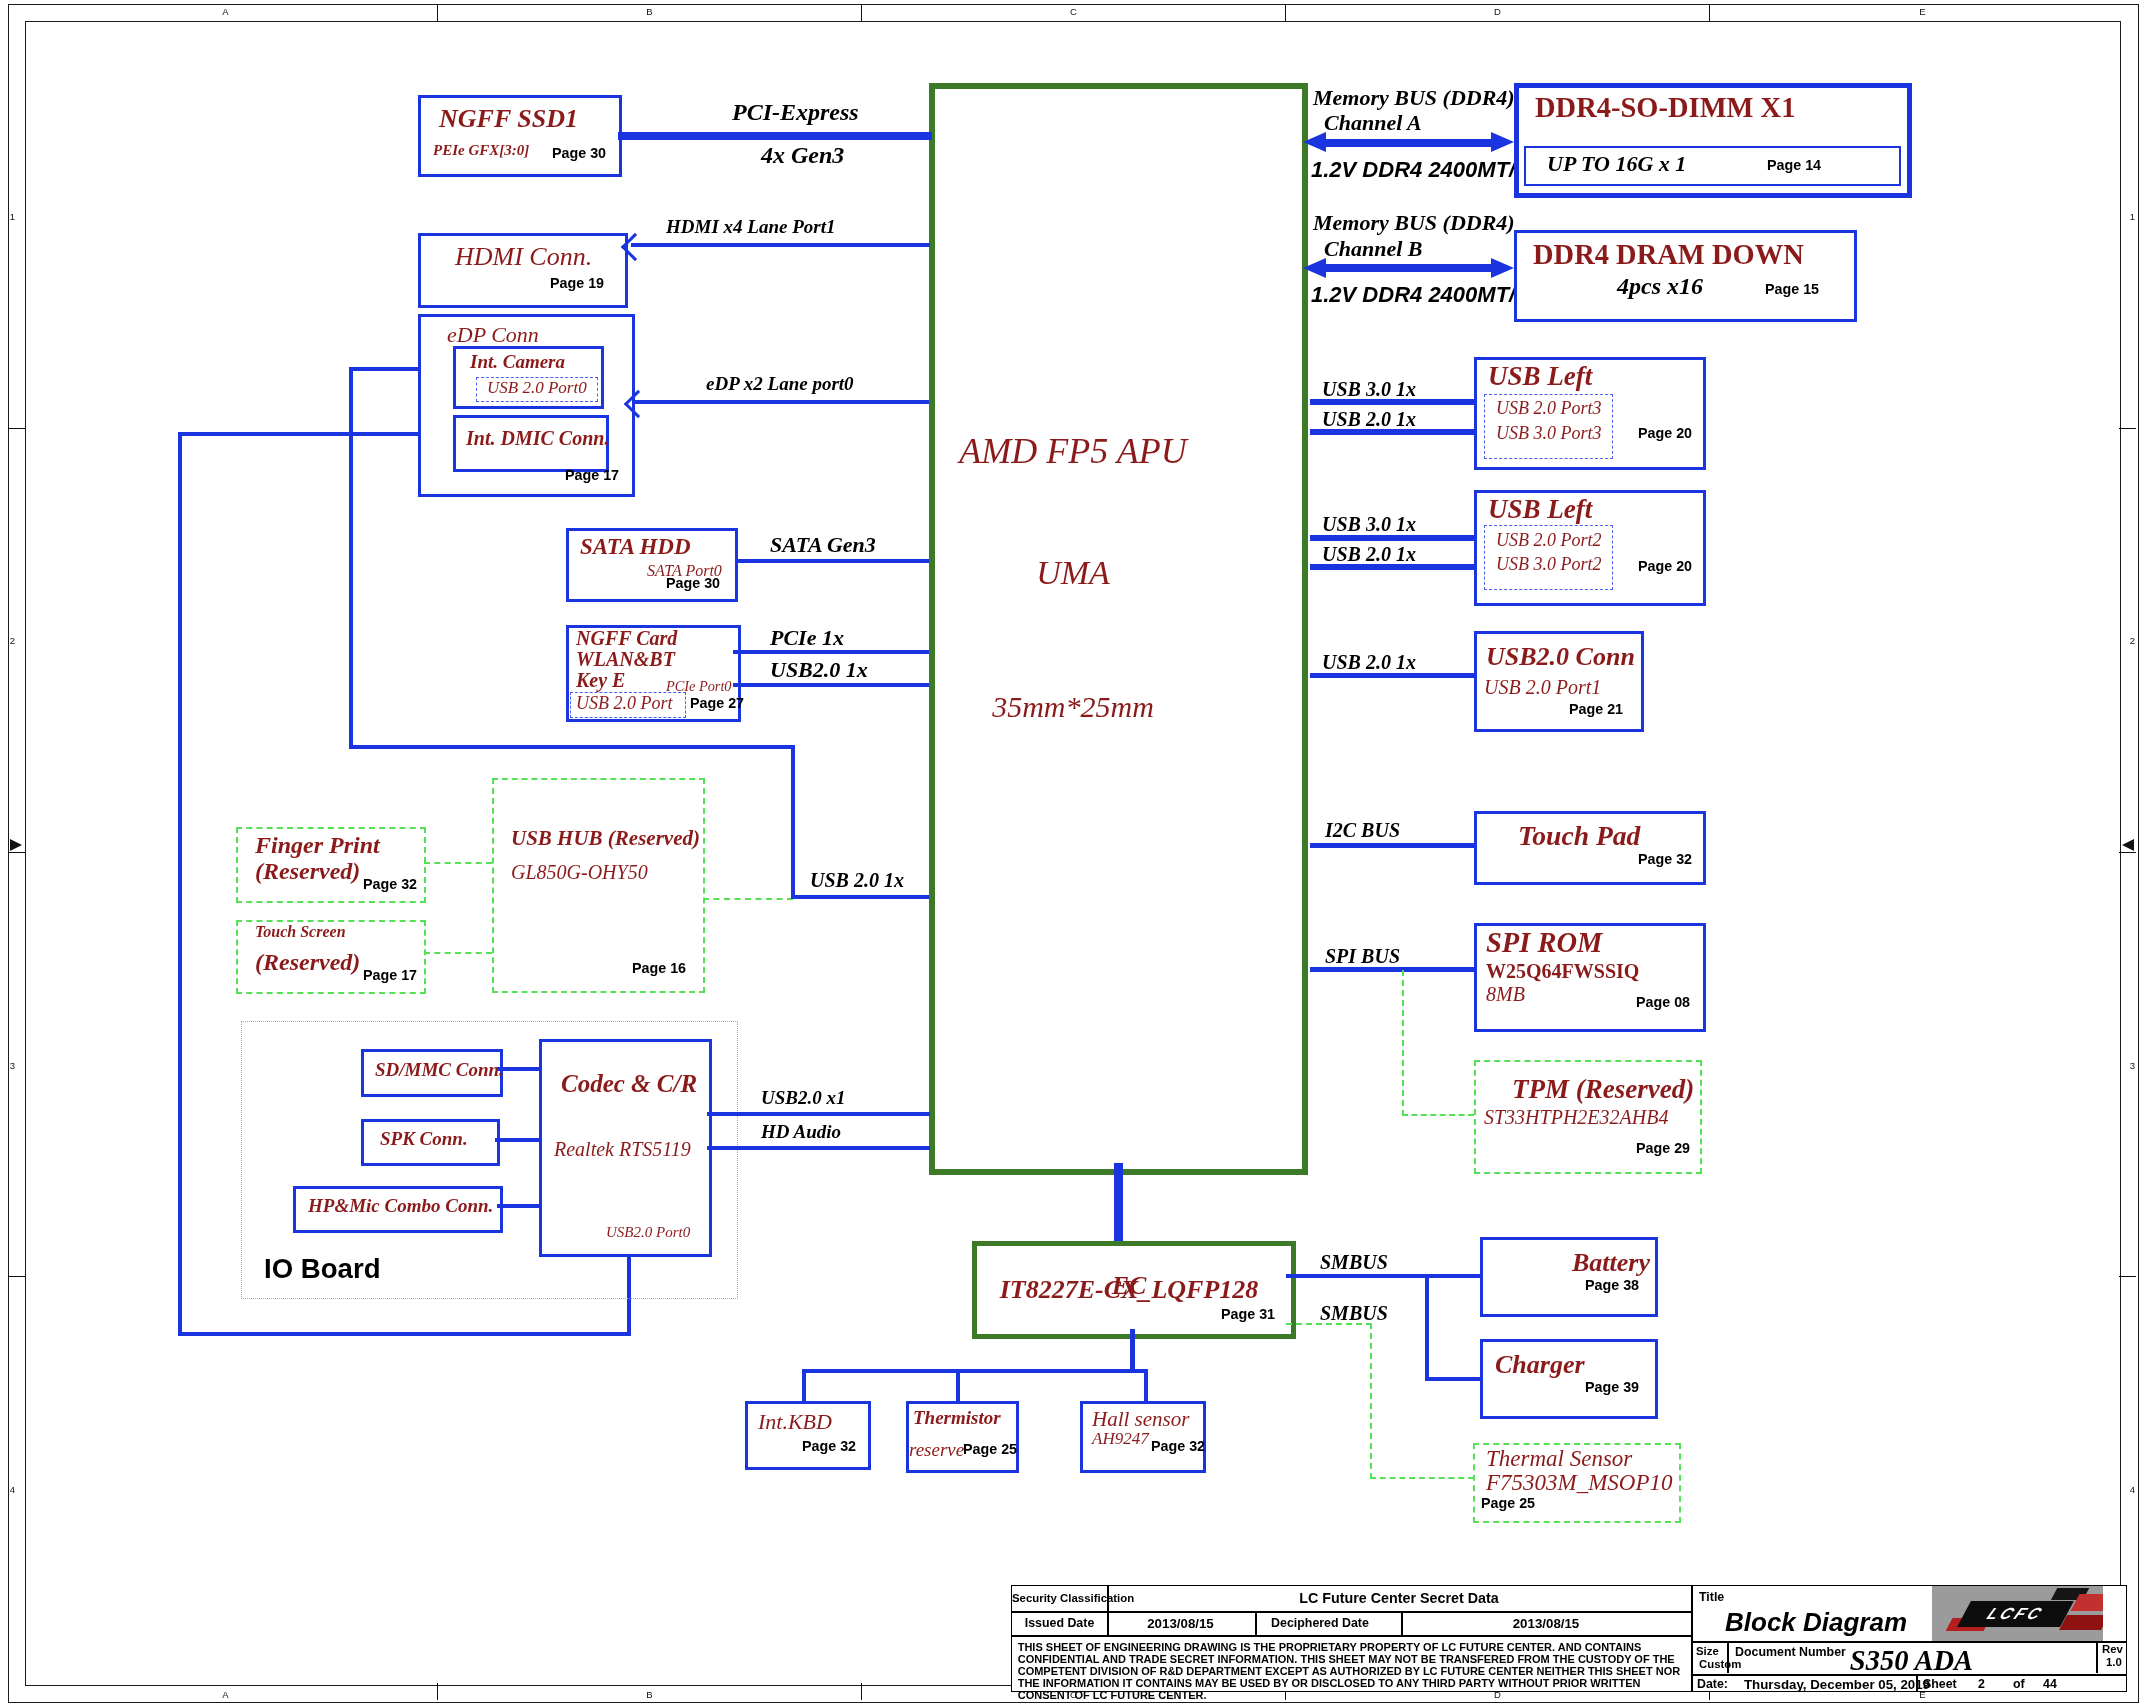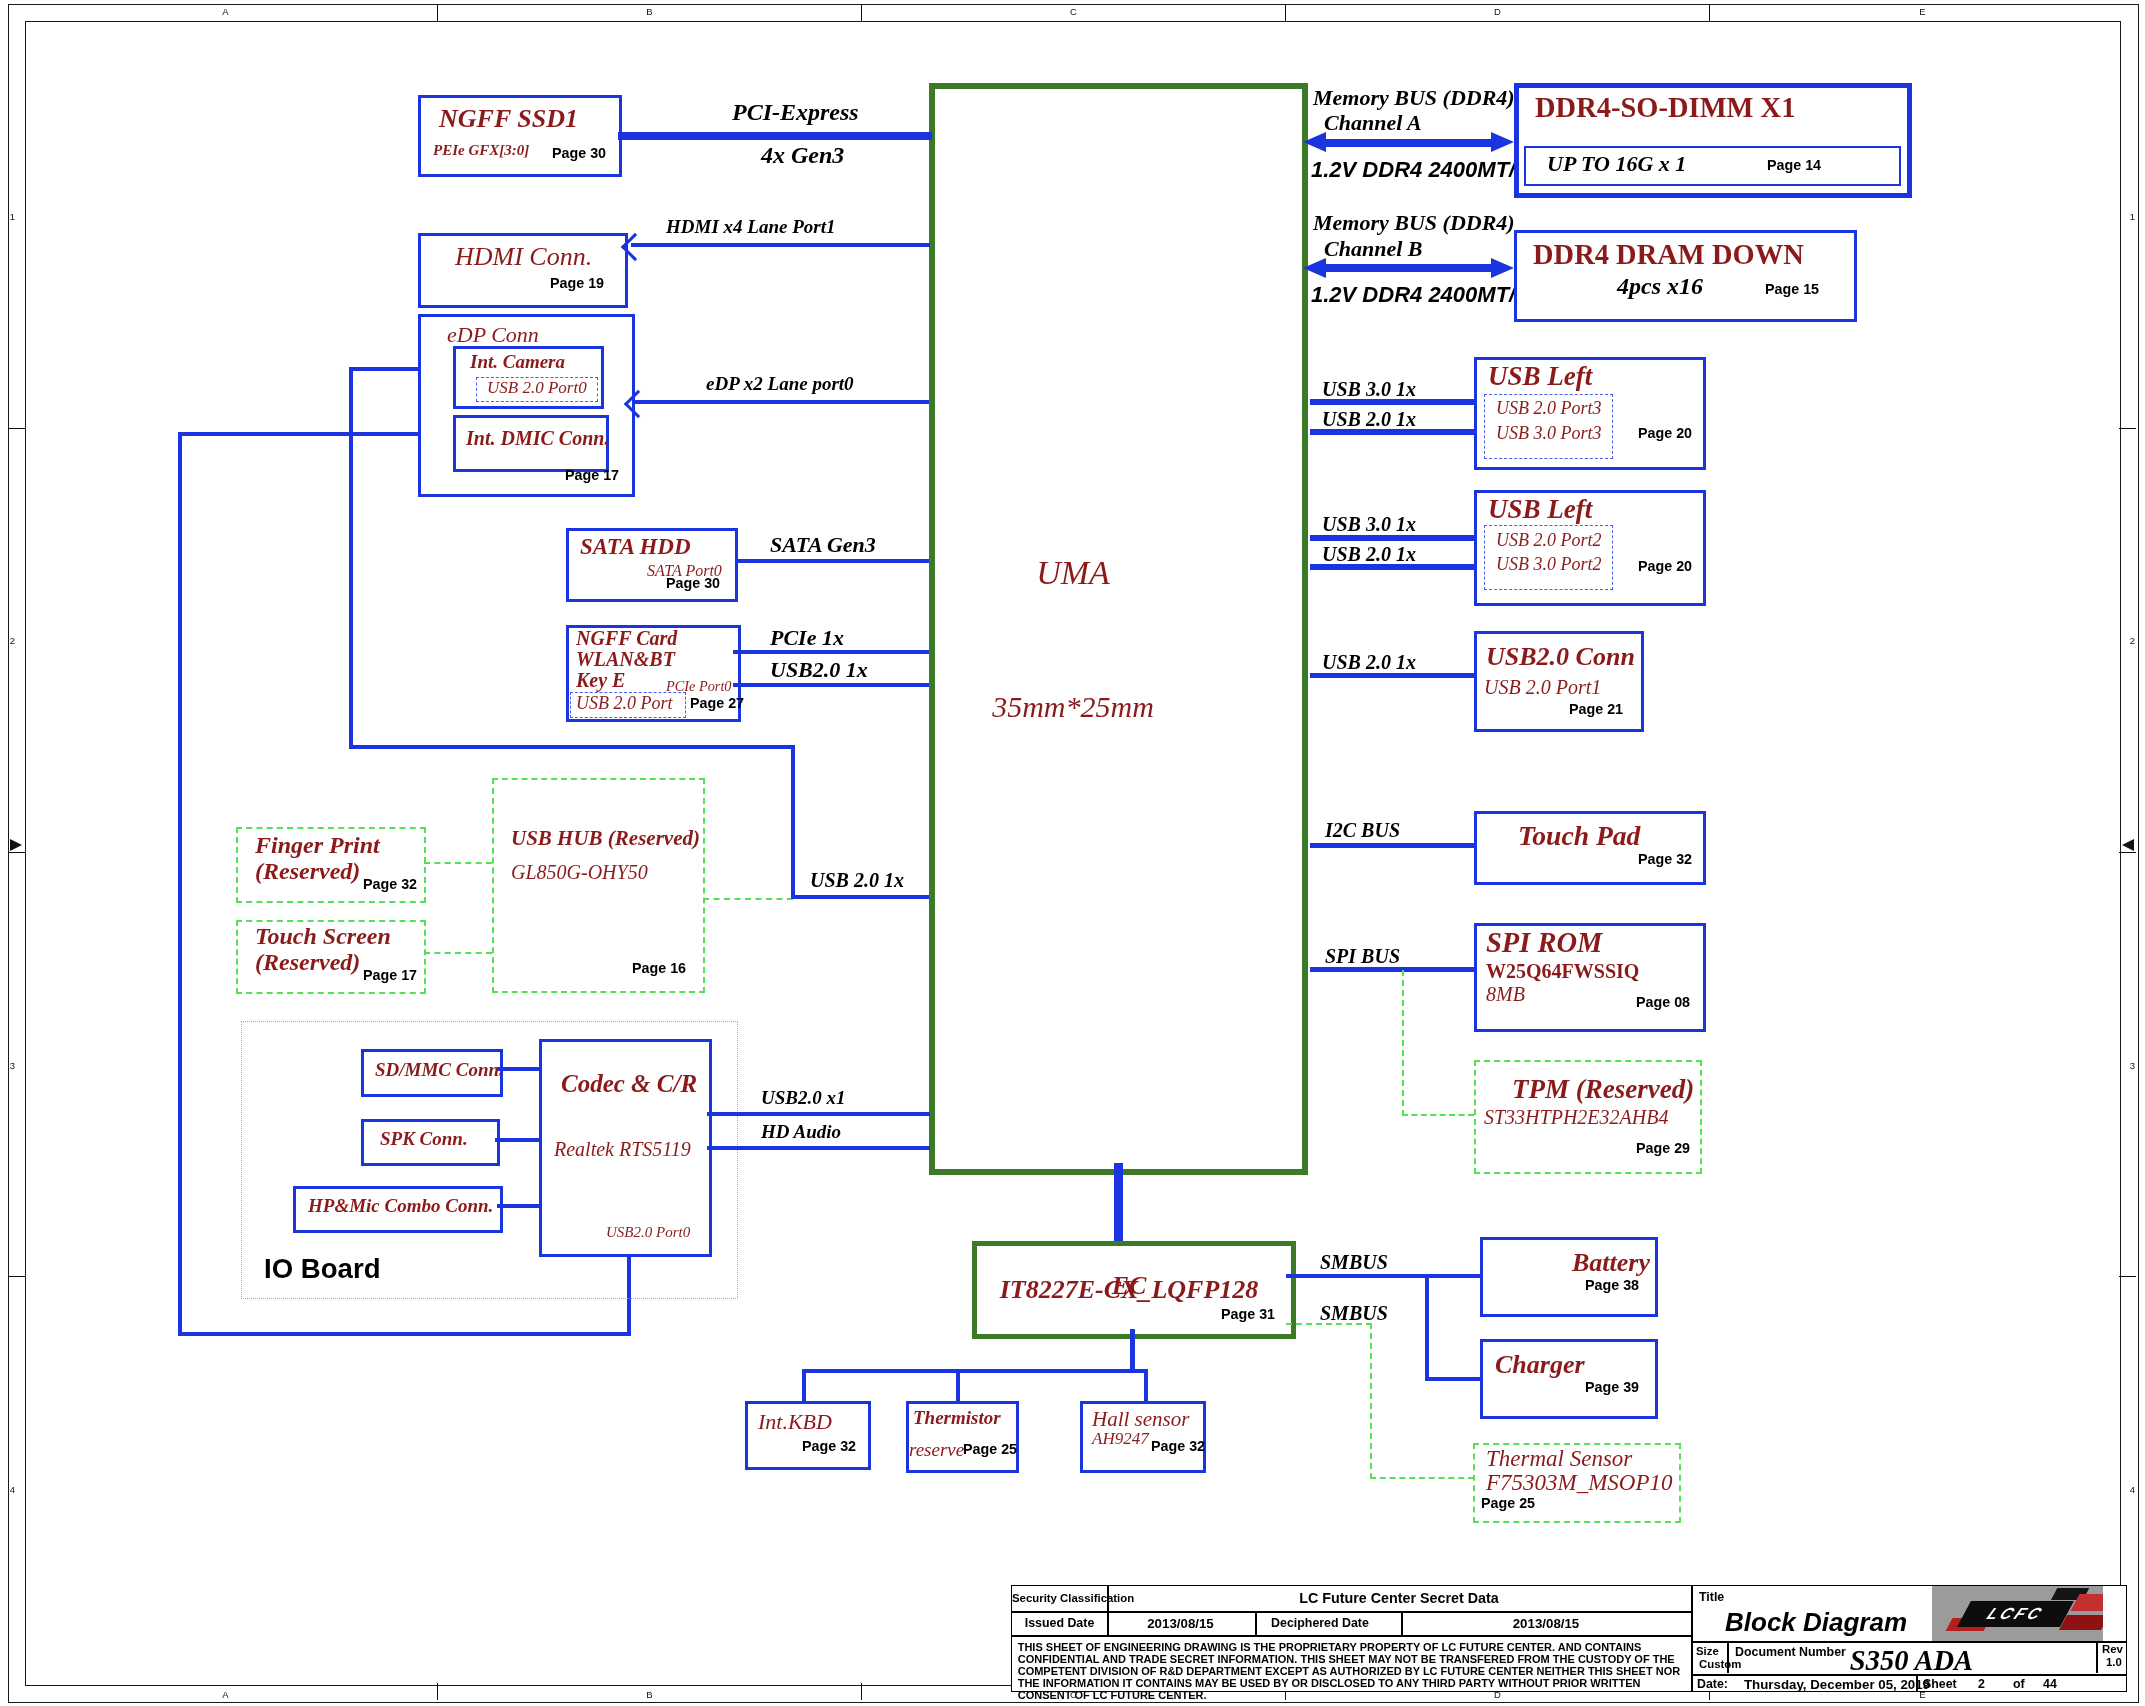--- a/index.html
+++ b/index.html
@@ -88,20 +88,21 @@
   <div class="tickh" style="left:7.6px;top:428px;width:17px;"></div>
   <div class="tickh" style="left:7.6px;top:852px;width:17px;"></div>
   <div class="tickh" style="left:7.6px;top:1276px;width:17px;"></div>
   <div class="tickh" style="left:2119px;top:428px;width:17px;"></div>
   <div class="tickh" style="left:2119px;top:852px;width:17px;"></div>
   <div class="tickh" style="left:2119px;top:1276px;width:17px;"></div>
   <div class="midarrow-r" style="left:9.5px;top:839px;"></div>
   <div class="midarrow-l" style="left:2122px;top:839px;"></div>
 
   <div class="gbox" style="left:929px;top:83px;width:367px;height:1080px;border-width:6.7px;"></div>
+  <div class="t rednb ctr" style="top:433px;font-size:36px;">AMD FP5 APU</div>
   <div class="t rednb ctr" style="top:555px;font-size:34px;">UMA</div>
   <div class="t rednb ctr" style="top:691px;font-size:30px;">35mm*25mm</div>
 
   <div class="bbox" style="left:418px;top:95px;width:198px;height:76px;"></div>
   <div class="t red" style="left:439px;top:105px;font-size:26px;">NGFF   SSD1</div>
   <div class="t red" style="left:433px;top:143px;font-size:15px;">PEIe  GFX[3:0]</div>
   <div class="t page" style="left:552px;top:146px;">Page 30</div>
   <div class="hl" style="left:618px;top:132px;width:314px;height:7.6px;"></div>
   <div class="t bus" style="left:732px;top:100px;font-size:24px;">PCI-Express</div>
   <div class="t bus" style="left:761px;top:143px;font-size:24px;">4x Gen3</div>
@@ -219,21 +220,21 @@
   <div class="t rednb" style="left:1484px;top:1107px;font-size:20px;">ST33HTPH2E32AHB4</div>
   <div class="t page" style="left:1636px;top:1141px;">Page 29</div>
   <div class="gvl" style="left:1402px;top:970px;height:146px;"></div>
   <div class="ghl" style="left:1402px;top:1114px;width:72px;"></div>
 
   <div class="rbox" style="left:236px;top:827px;width:186px;height:72px;"></div>
   <div class="t red" style="left:255px;top:833px;font-size:24px;">Finger Print</div>
   <div class="t red" style="left:255px;top:859px;font-size:24px;">(Reserved)</div>
   <div class="t page" style="left:363px;top:877px;">Page 32</div>
   <div class="rbox" style="left:236px;top:920px;width:186px;height:70px;"></div>
-  <div class="t red" style="left:255px;top:924px;font-size:24px;">Touch Screen</div>
+  <div class="t red" style="left:255px;top:924px;font-size:16px;">Touch Screen</div>
   <div class="t red" style="left:255px;top:950px;font-size:24px;">(Reserved)</div>
   <div class="t page" style="left:363px;top:968px;">Page 17</div>
   <div class="rbox" style="left:492px;top:778px;width:209px;height:211px;"></div>
   <div class="t red" style="left:511px;top:827px;font-size:21px;">USB HUB (Reserved)</div>
   <div class="t rednb" style="left:511px;top:862px;font-size:20px;">GL850G-OHY50</div>
   <div class="t page" style="left:632px;top:961px;">Page 16</div>
   <div class="ghl" style="left:424px;top:862px;width:68px;"></div>
   <div class="ghl" style="left:424px;top:952px;width:68px;"></div>
   <div class="ghl" style="left:703px;top:898px;width:90px;"></div>
 

